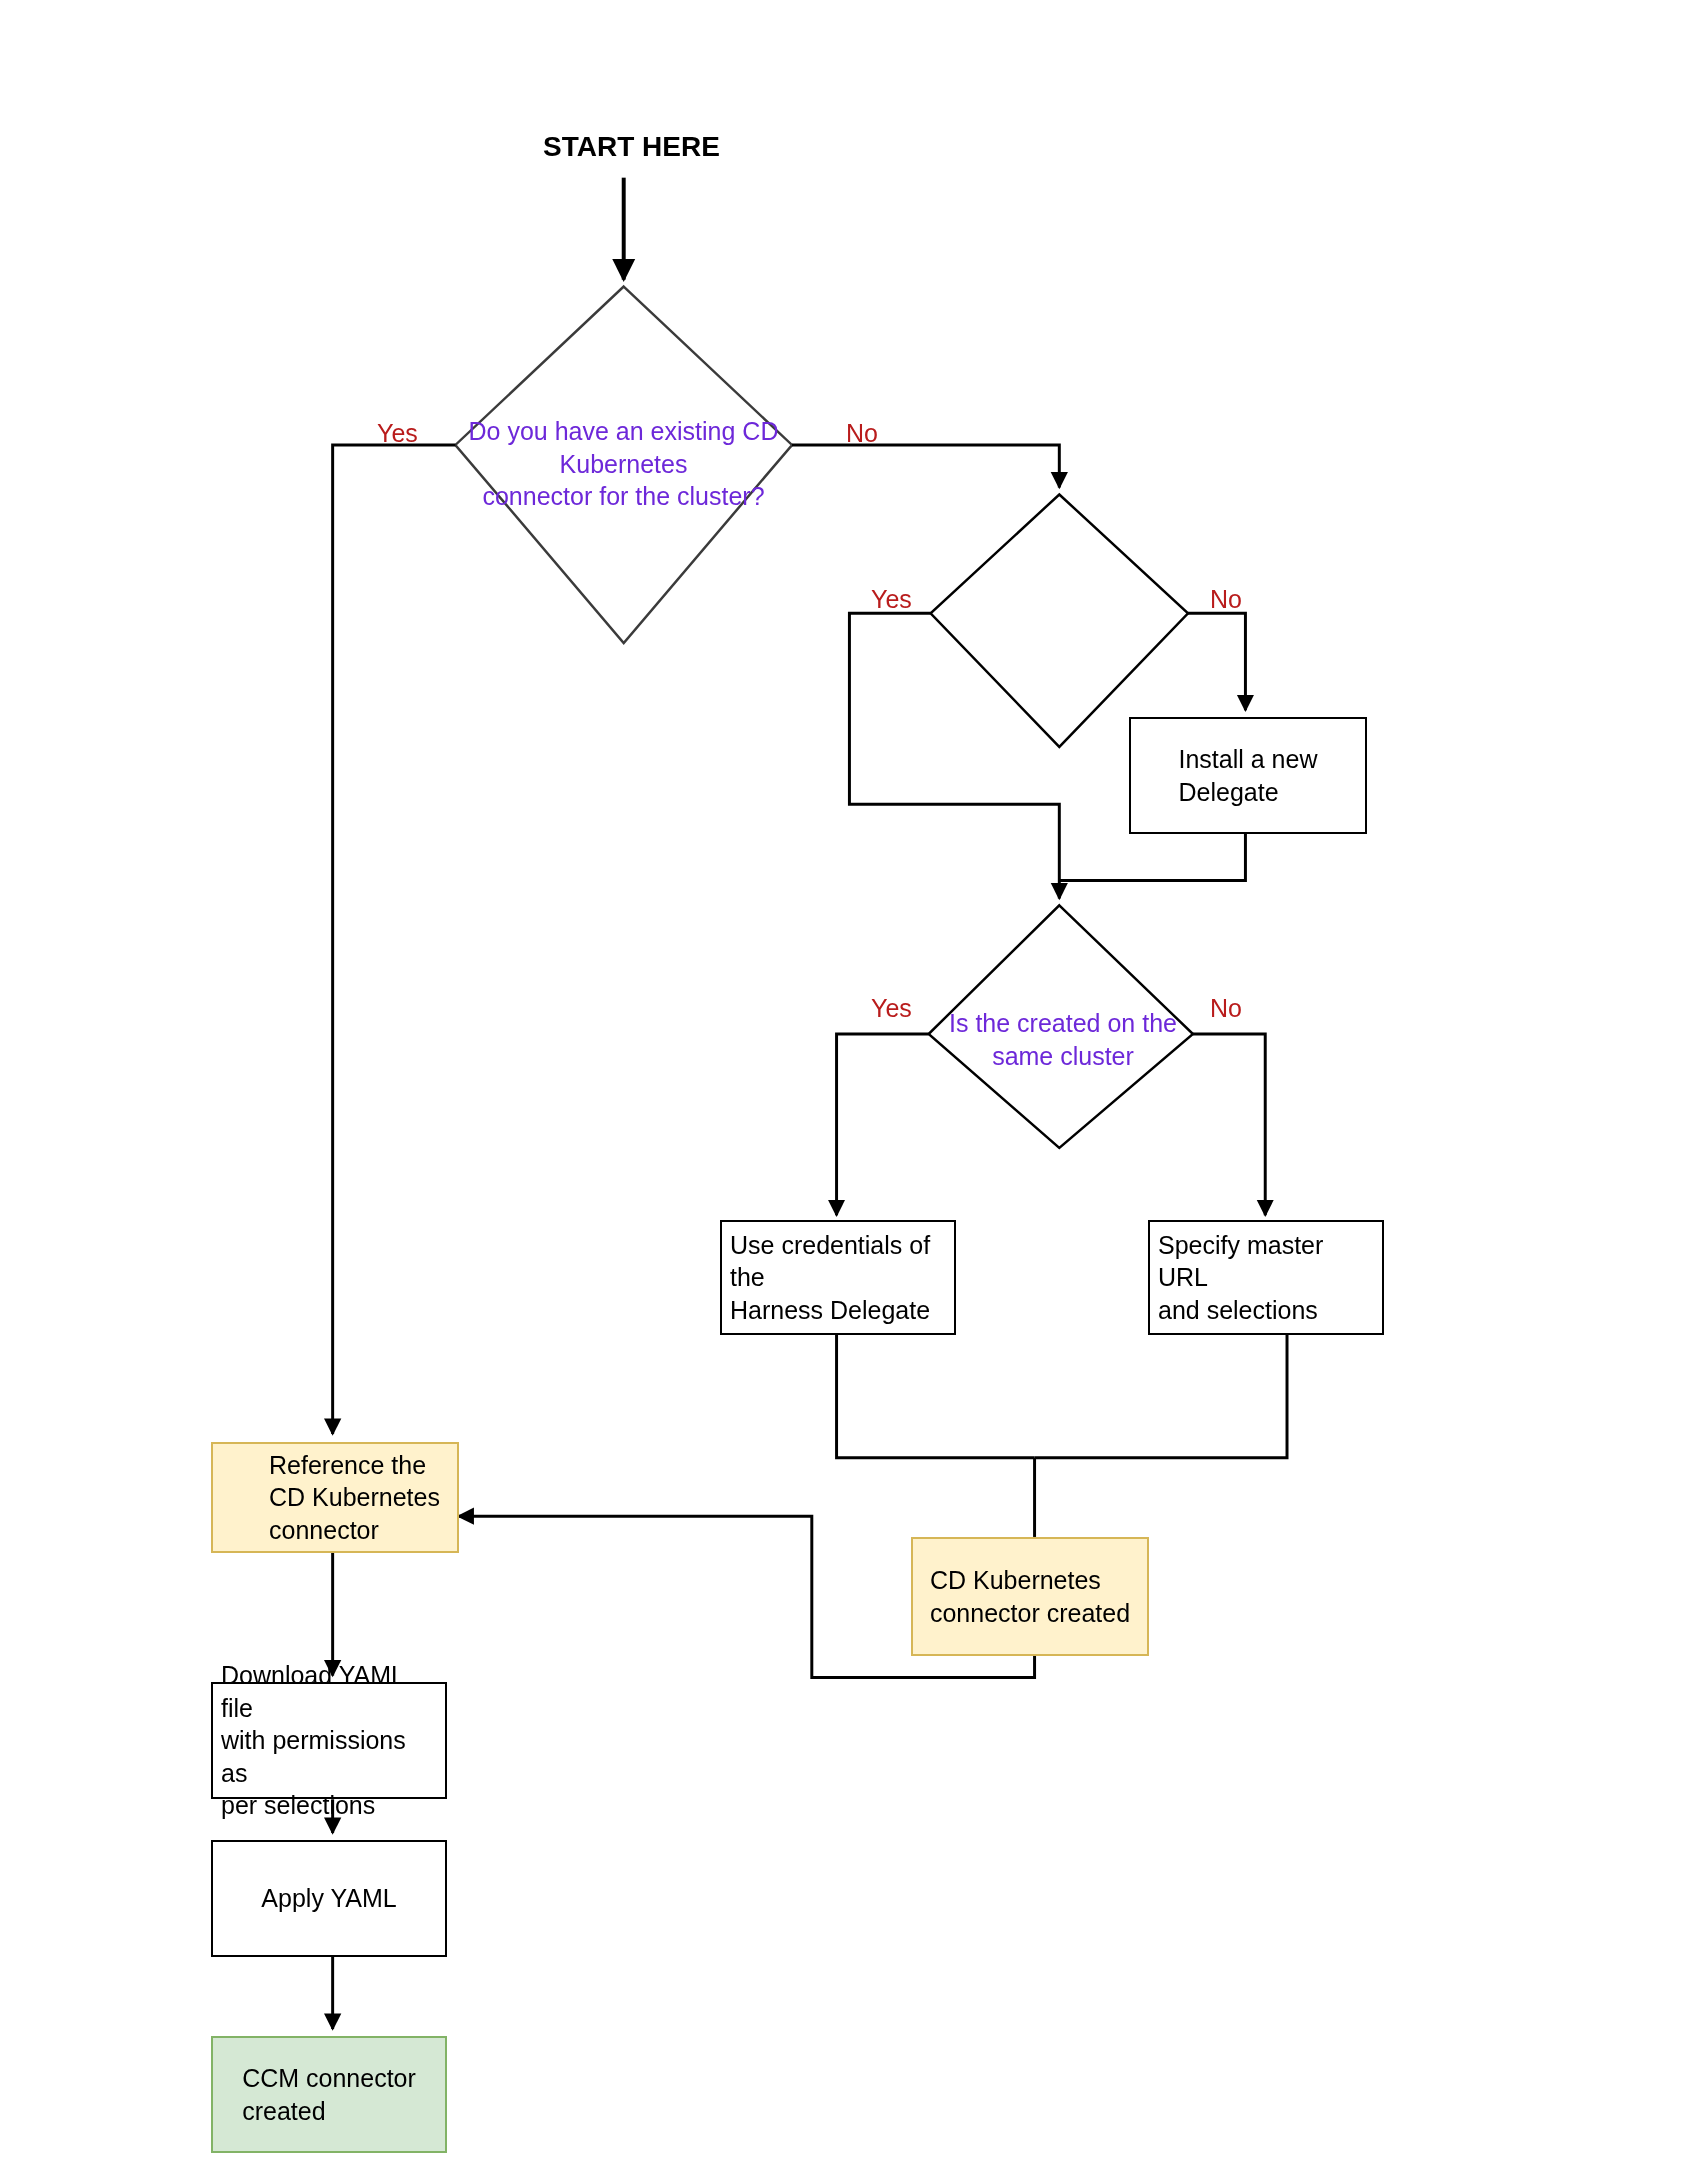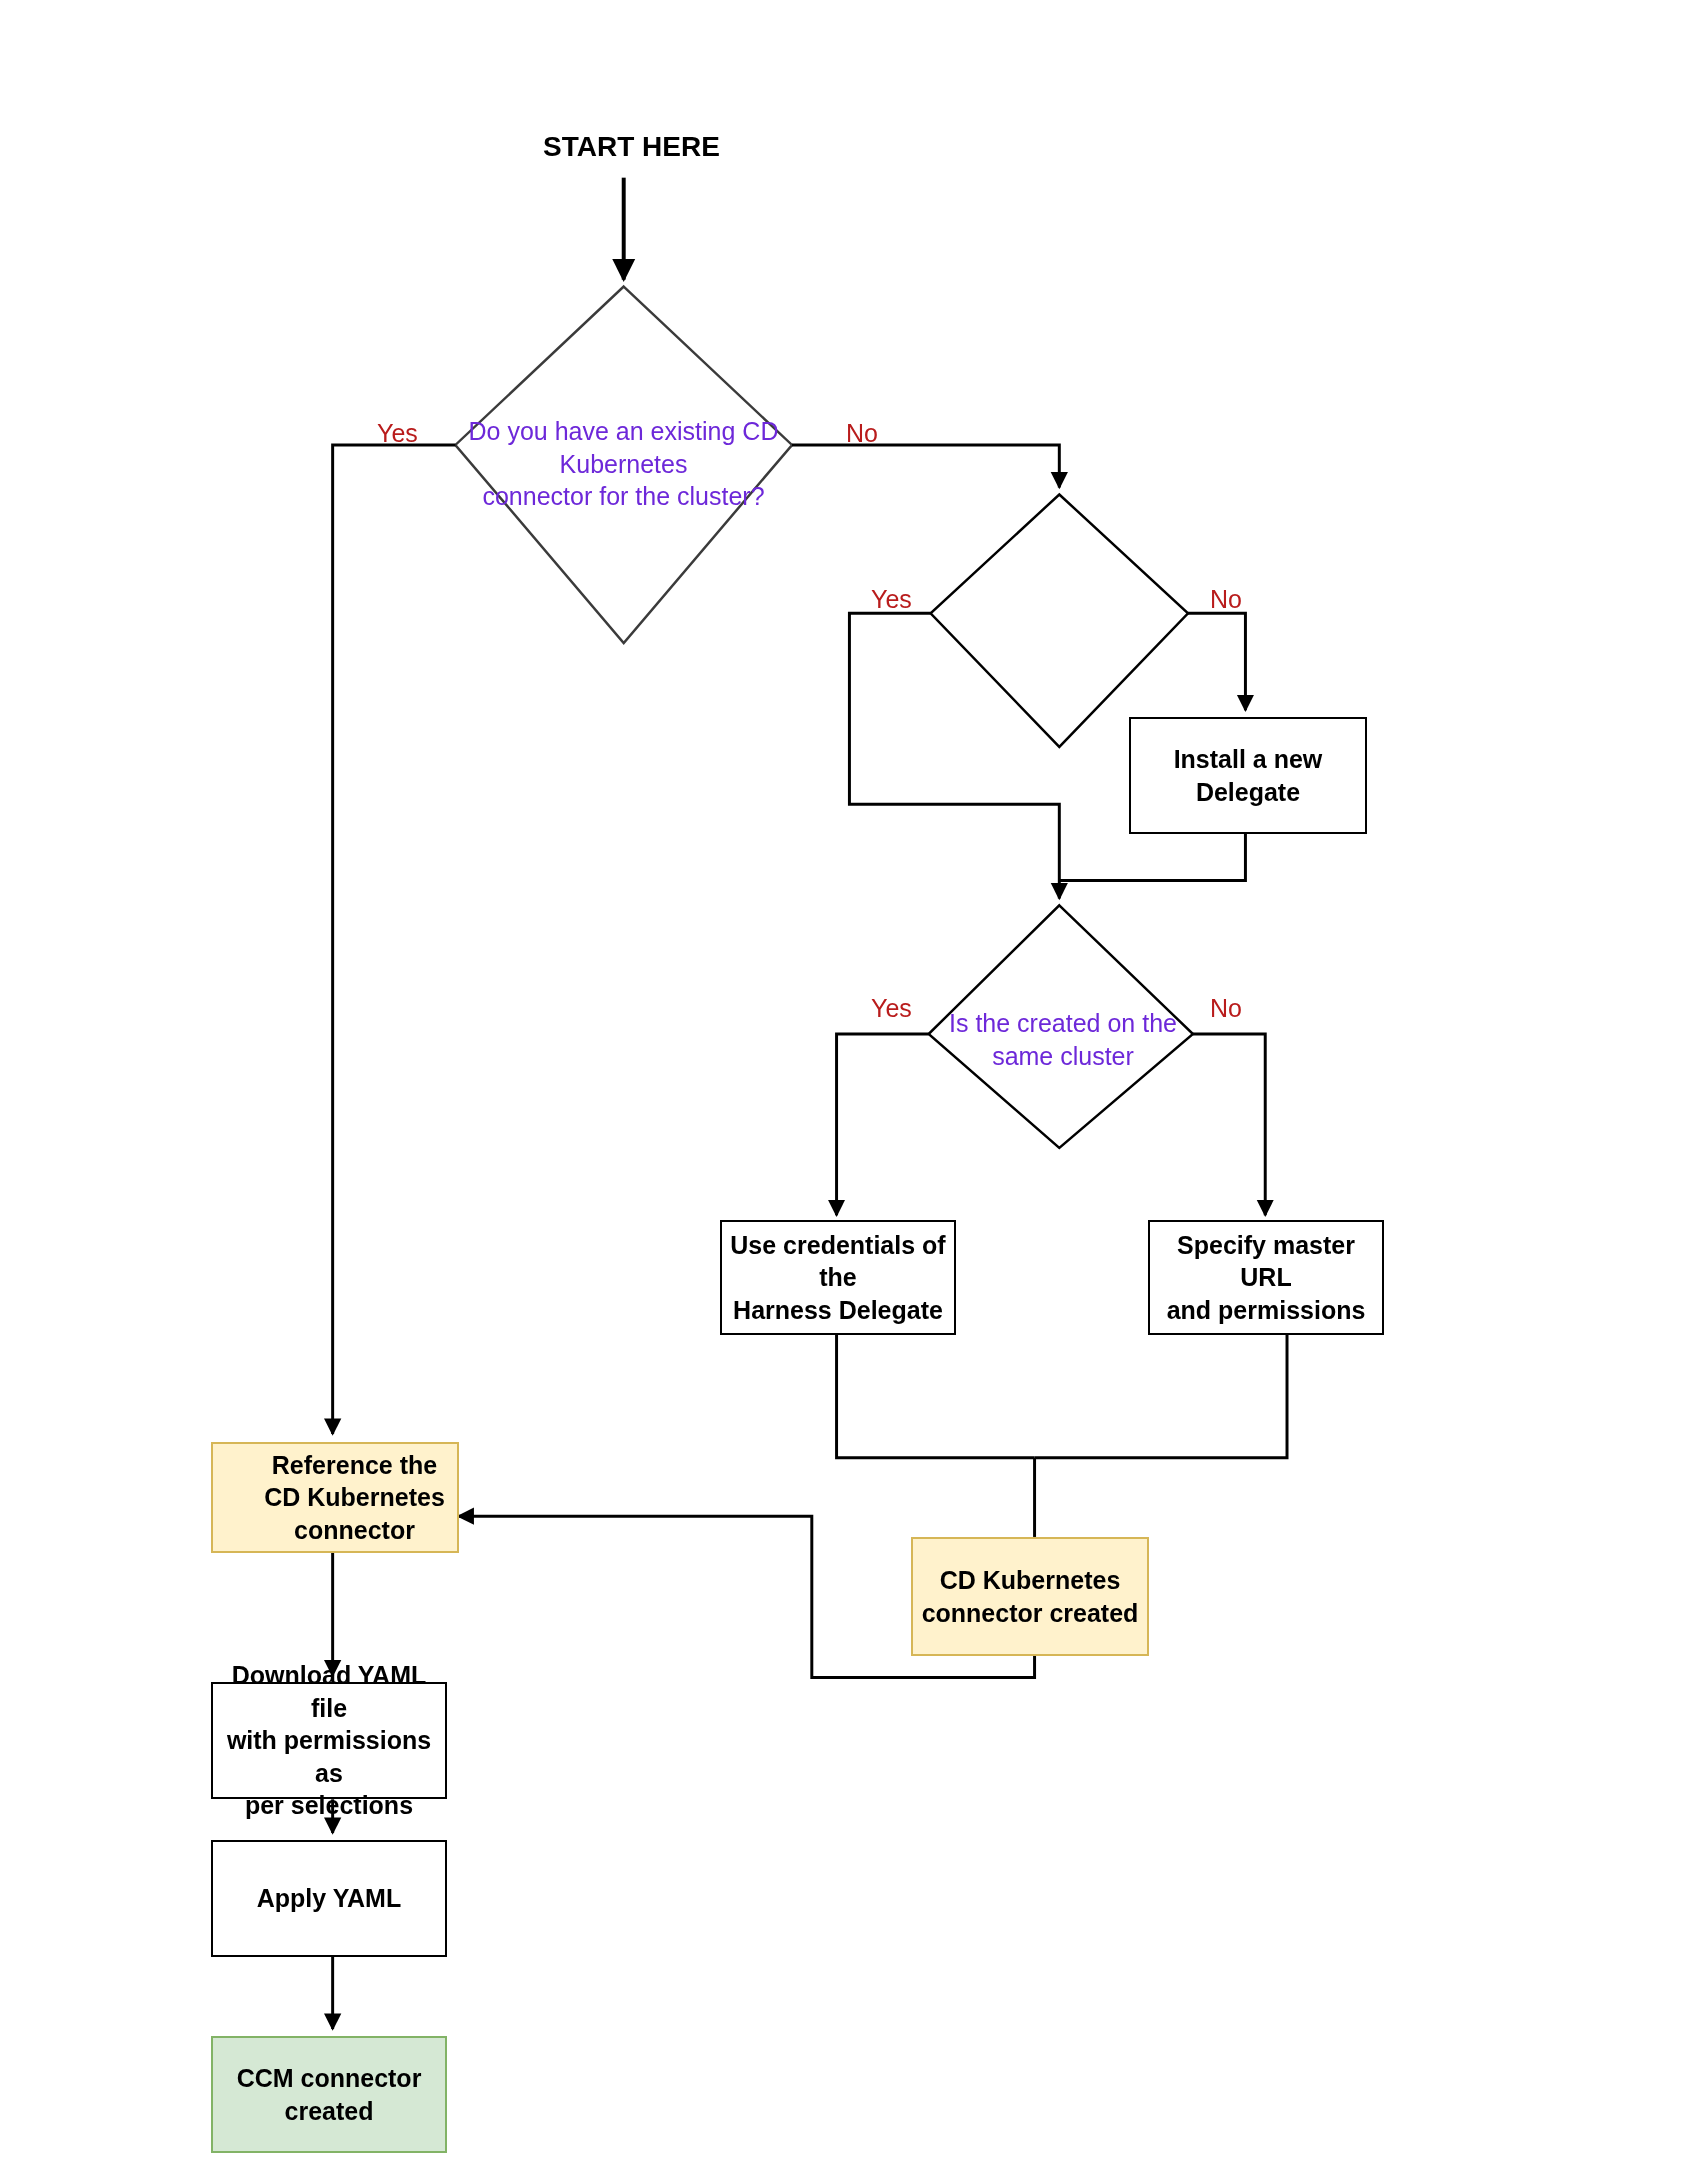--- a/index.html
+++ b/index.html
@@ -25,23 +25,21 @@
     top: 0;
     width: 1685px;
     height: 2184px;
     pointer-events: none;
   }
   .node {
     position: absolute;
     display: flex;
     align-items: center;
     justify-content: center;
-    text-align: center;
     line-height: 1.3;
-    font-weight: bold;
   }
   .box {
     border: 2px solid #000000;
     background: #ffffff;
     color: #000000;
     font-size: 25px;
     padding: 4px 8px;
   }
   .box.yellow {
     background: #FFF2CC;
@@ -153,21 +151,21 @@
   <div class="node box" style="left:720px; top:1176px; width:236px; height:115px;">
     <div>
       <div>Use credentials of the</div>
       <div>Harness Delegate</div>
     </div>
   </div>
 
   <div class="node box" style="left:1148px; top:1176px; width:236px; height:115px;">
     <div>
       <div>Specify master URL</div>
-      <div>and permissions</div>
+      <div>and selections</div>
     </div>
   </div>
 
   <div class="node box yellow" style="left:211px; top:1398px; width:248px; height:111px;padding-left:47px;">
     <div>
       <div>Reference the</div>
       <div>CD Kubernetes</div>
       <div>connector</div>
     </div>
   </div>

